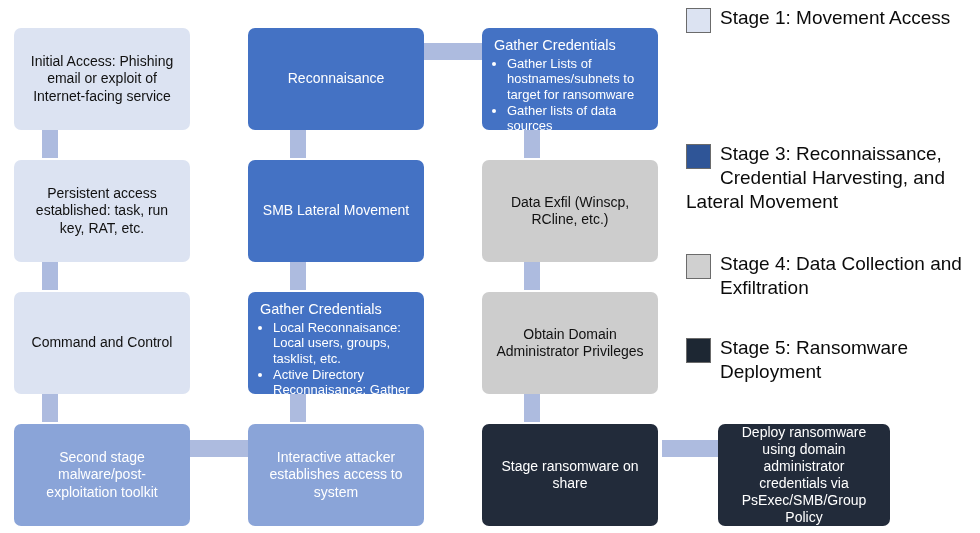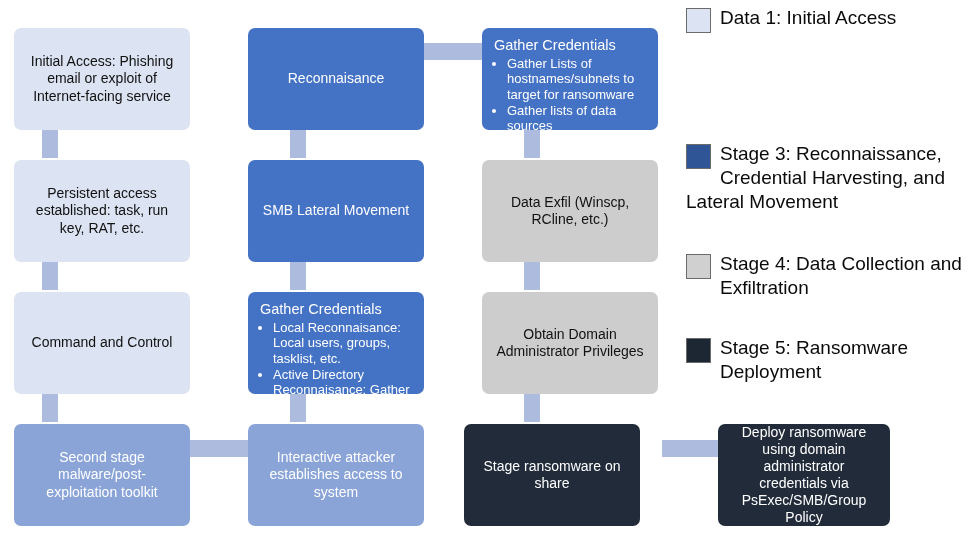--- a/index.html
+++ b/index.html
@@ -178,33 +178,33 @@
   </div>
 
   <div class="box stage4 centered" style="left:482px; top:160px; width:176px; height:102px;">
     <div class="box-label">Data Exfil (Winscp, RCline, etc.)</div>
   </div>
 
   <div class="box stage4 centered" style="left:482px; top:292px; width:176px; height:102px;align-items:flex-end;">
     <div class="box-label">Obtain Domain Administrator Privileges</div>
   </div>
 
-  <div class="box stage5 centered" style="left:464px; top:424px; width:176px; height:102px;">
+  <div class="box stage5 centered" style="left:482px; top:424px; width:176px; height:102px;">
     <div class="box-label">Stage ransomware on share</div>
   </div>
 
   <div class="box stage5 centered" style="left:718px; top:424px; width:172px; height:102px;">
     <div class="box-label">Deploy ransomware using domain administrator credentials via PsExec/SMB/Group Policy</div>
   </div>
 
   <div id="legend">
 
     <div class="legend-row" style="top:6px;">
       <span class="legend-swatch sw1"></span>
-      <span class="legend-text">Data 1: Initial Access</span>
+      <span class="legend-text">Stage 1: Movement Access</span>
     </div>
 
 
     <div class="legend-row" style="top:142px;">
       <span class="legend-swatch sw3"></span>
       <span class="legend-text">Stage 3: Reconnaissance, Credential Harvesting, and Lateral Movement</span>
     </div>
 
     <div class="legend-row" style="top:252px;">
       <span class="legend-swatch sw4"></span>

